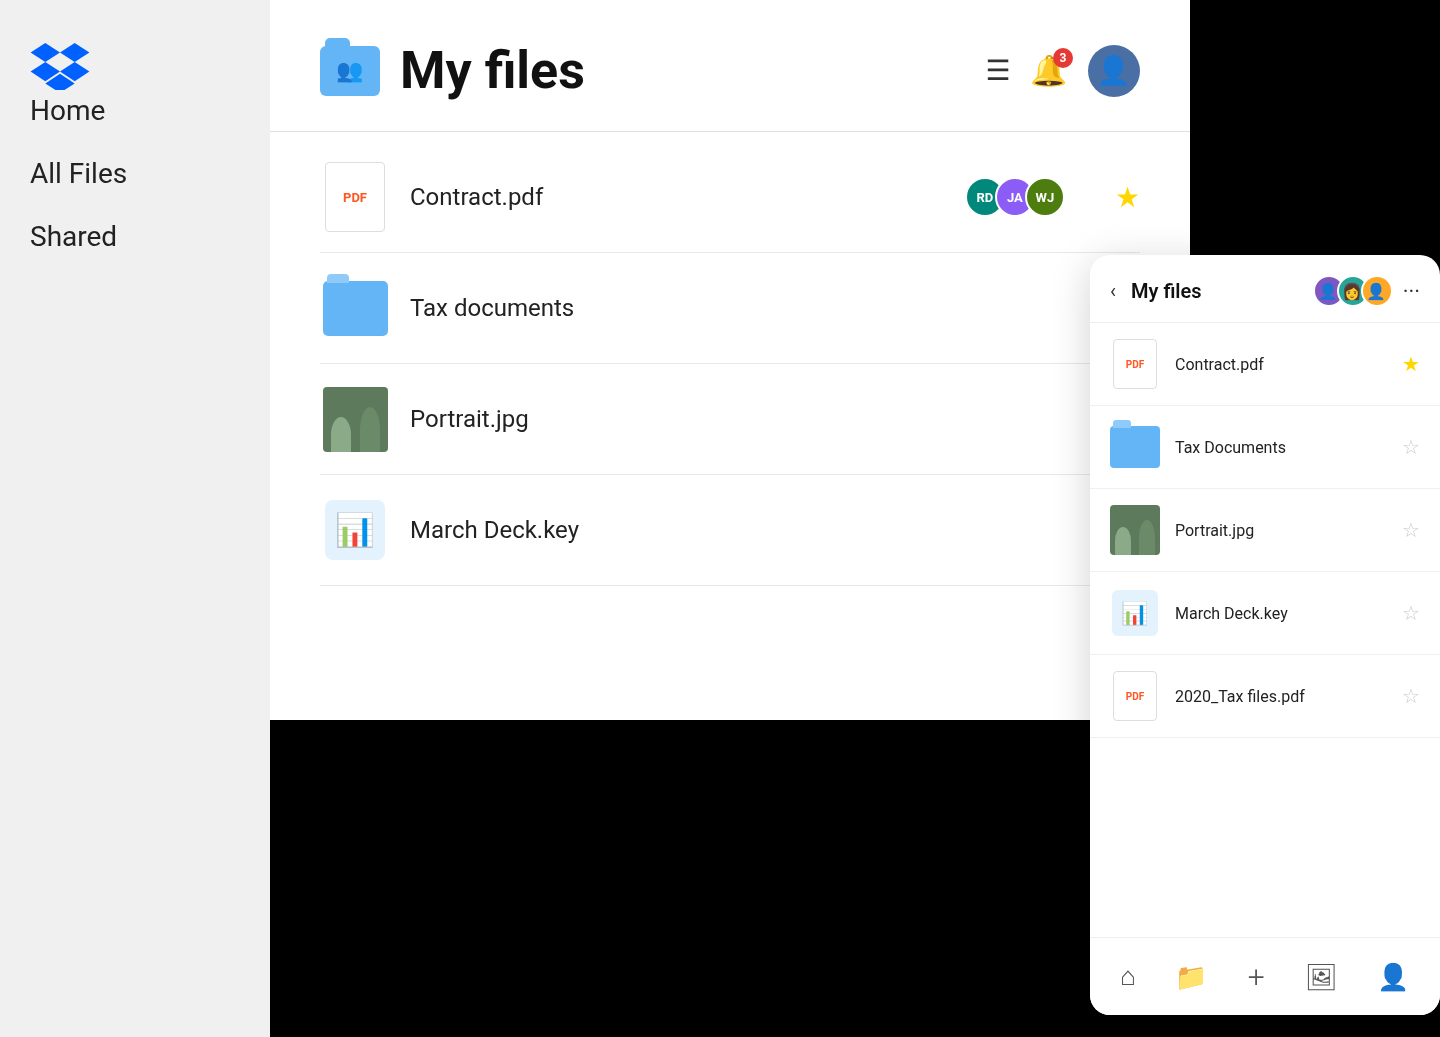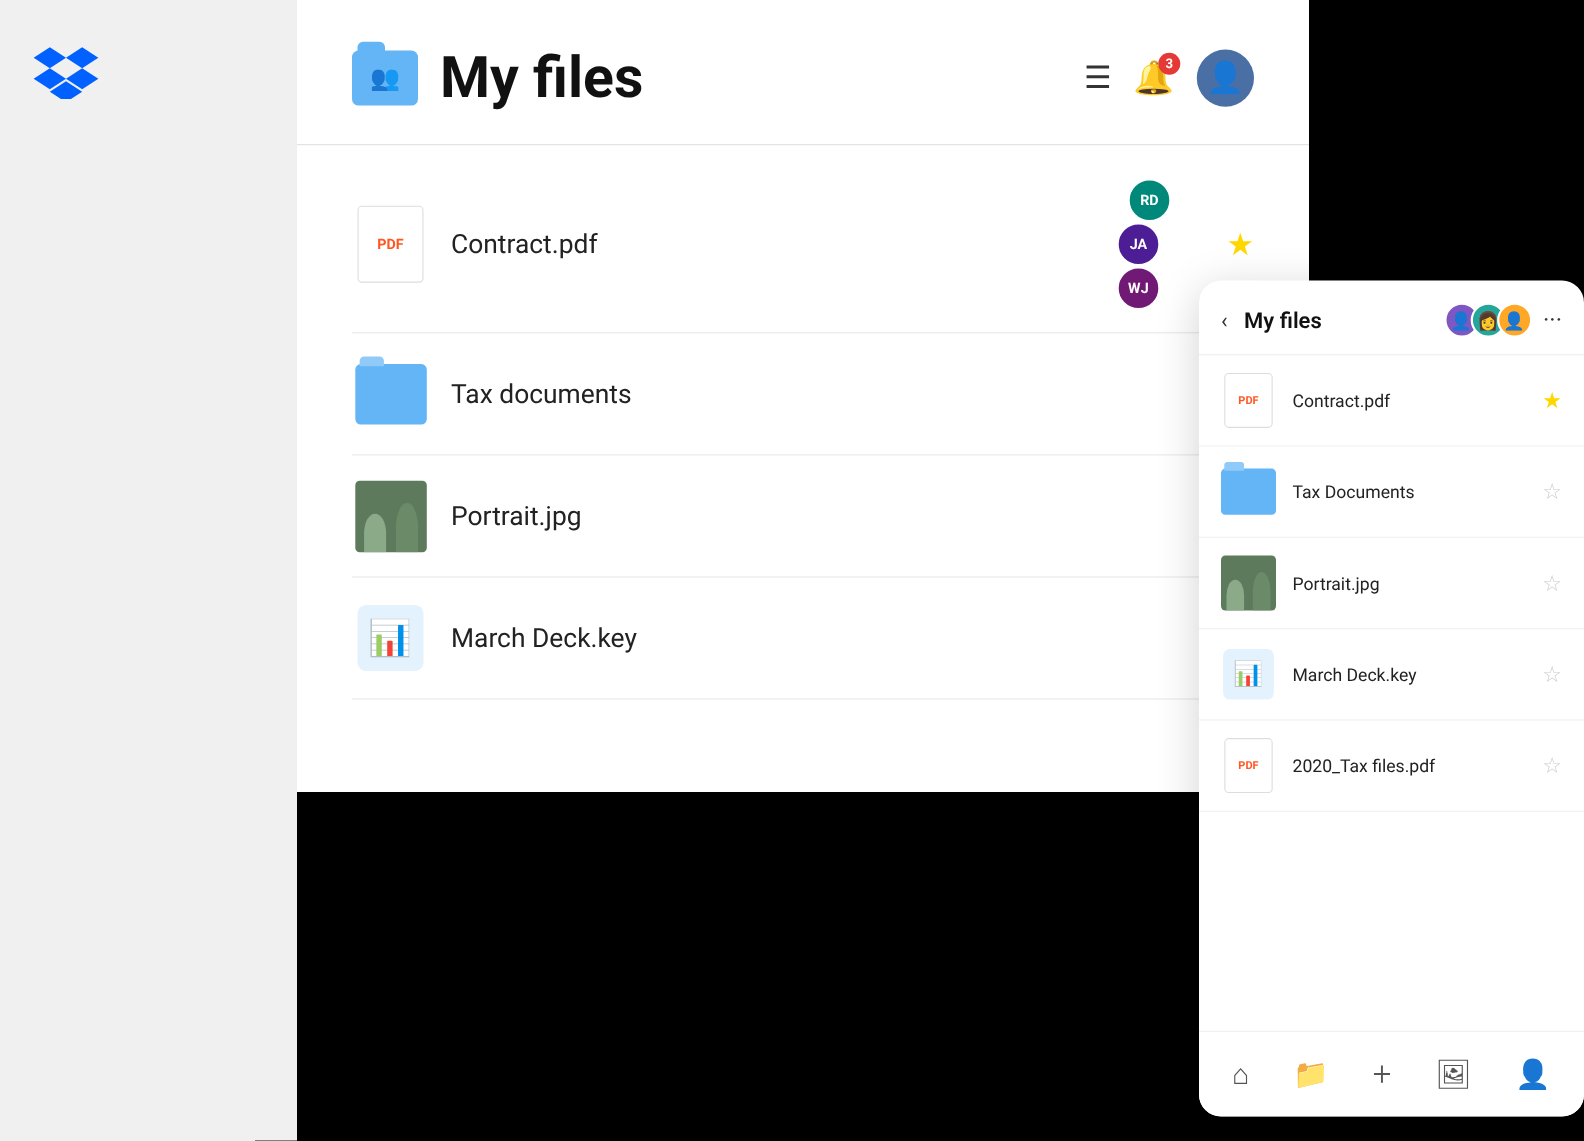--- a/index.html
+++ b/index.html
@@ -183,23 +183,22 @@
     }
 
     .file-name {
       font-size: 24px;
       color: #222;
       flex: 1;
     }
 
     .file-avatars {
       display: flex;
-      align-items: flex-start;
+      align-items: flex-end;
       margin-right: 50px;
-      flex-direction: column;
     }
 
     .avatar-sm {
       width: 40px; height: 40px;
       border-radius: 50%;
       border: 2px solid #fff;
       display: flex;
       align-items: center;
       justify-content: center;
       font-size: 13px;
@@ -455,20 +454,25 @@
   <div>
     <svg class="dropbox-svg" viewBox="0 0 40 34" fill="none" xmlns="http://www.w3.org/2000/svg">
       <path d="M10 2L0 8.5L10 15L20 8.5L10 2Z" fill="#0061ff"></path>
       <path d="M30 2L20 8.5L30 15L40 8.5L30 2Z" fill="#0061ff"></path>
       <path d="M0 21.5L10 28L20 21.5L10 15L0 21.5Z" fill="#0061ff"></path>
       <path d="M30 15L20 21.5L30 28L40 21.5L30 15Z" fill="#0061ff"></path>
       <path d="M10 29.5L20 23L30 29.5L20 36L10 29.5Z" fill="#0061ff"></path>
     </svg>
   </div>
 
+  <nav>
+    <div class="nav-item">Home</div>
+    <div class="nav-item">All Files</div>
+    <div class="nav-item">Shared</div>
+  </nav>
 </div>
 
 <div class="main">
 
   <div class="main-header">
     <div class="main-title-area">
 
       <div class="folder-icon-large">
         <span style="font-size:22px; color:#5a7fa8; z-index:1;">👥</span>
       </div>
@@ -490,22 +494,22 @@
 
   <div class="file-list">
 
     <div class="file-row">
       <div class="file-icon-wrap">
         <div class="pdf-icon">PDF</div>
       </div>
       <span class="file-name">Contract.pdf</span>
       <div class="file-avatars">
         <div class="avatar-sm" style="background:#00897b;">RD</div>
-        <div class="avatar-sm" style="background:#4c1d95;">JA</div>
-        <div class="avatar-sm" style="background:#701a75;">WJ</div>
+        <div class="avatar-sm" style="background:#8b5cf6;">JA</div>
+        <div class="avatar-sm" style="background:#4d7c0f;">WJ</div>
       </div>
       <span class="star-icon">★</span>
     </div>
 
     <div class="file-row">
       <div class="file-icon-wrap">
         <div class="folder-icon-med"></div>
       </div>
       <span class="file-name">Tax documents</span>
     </div>

